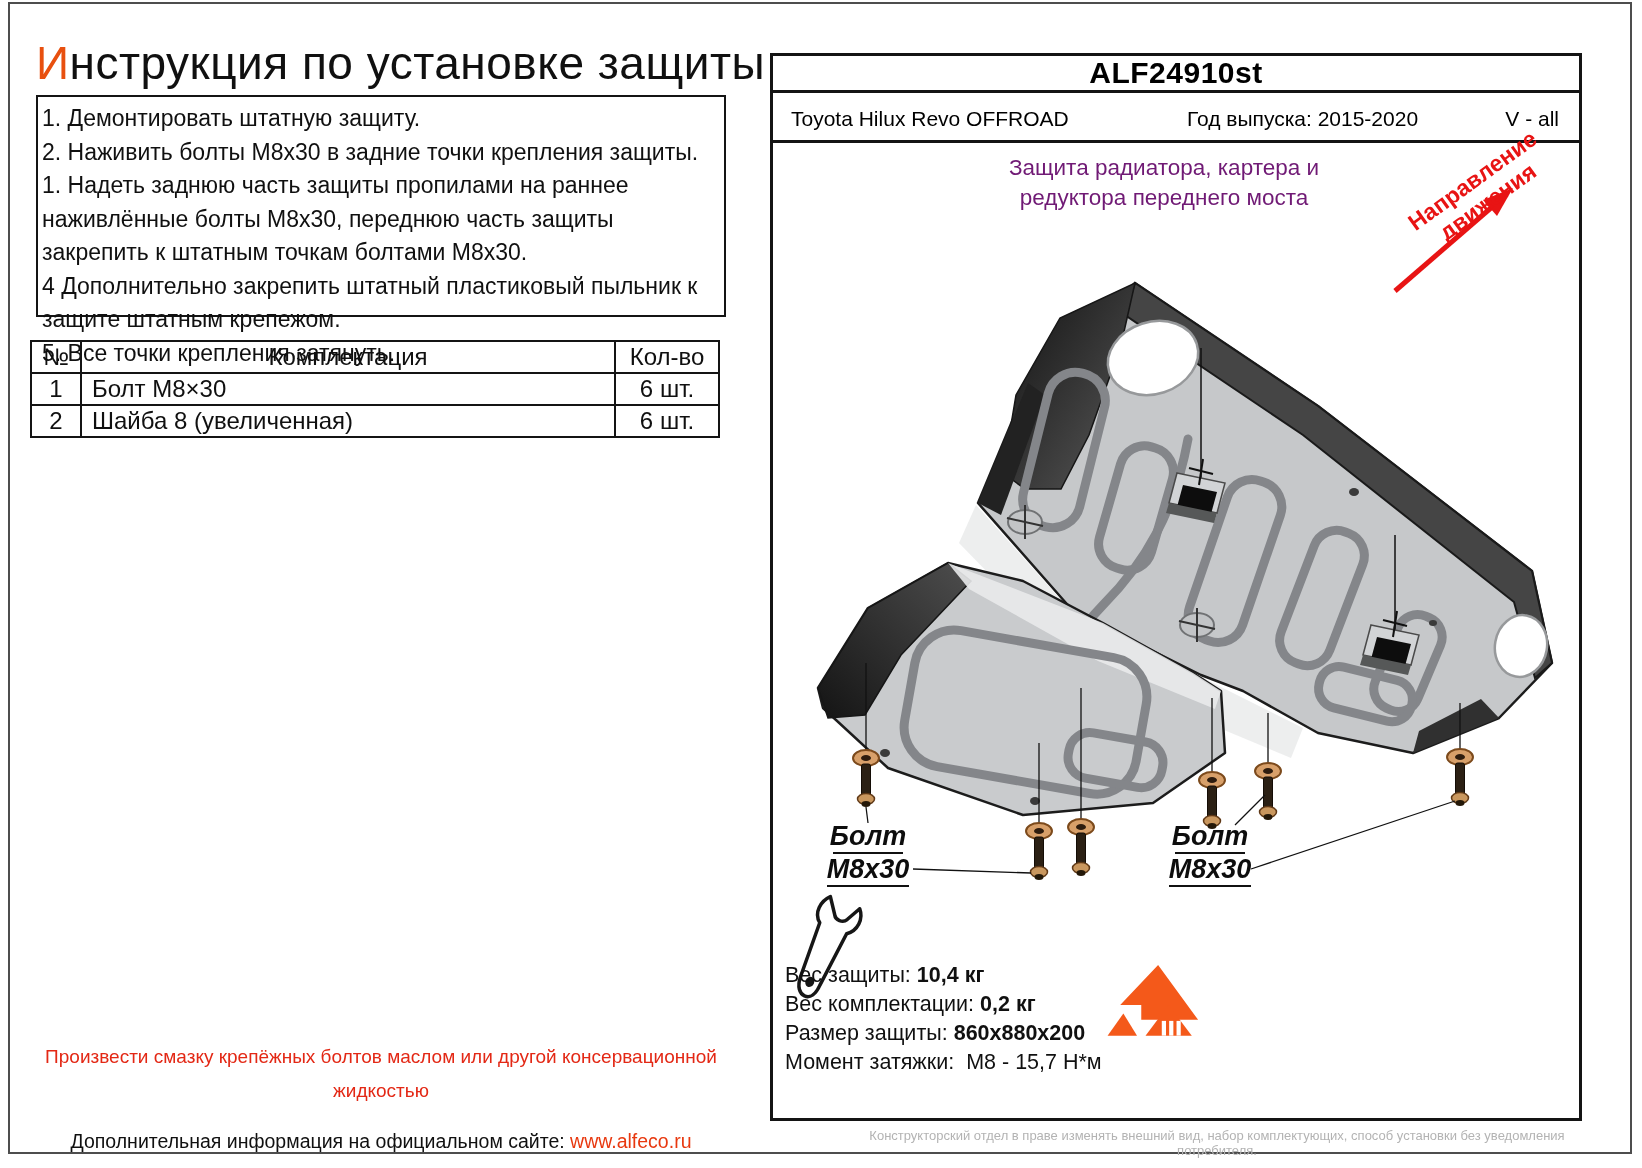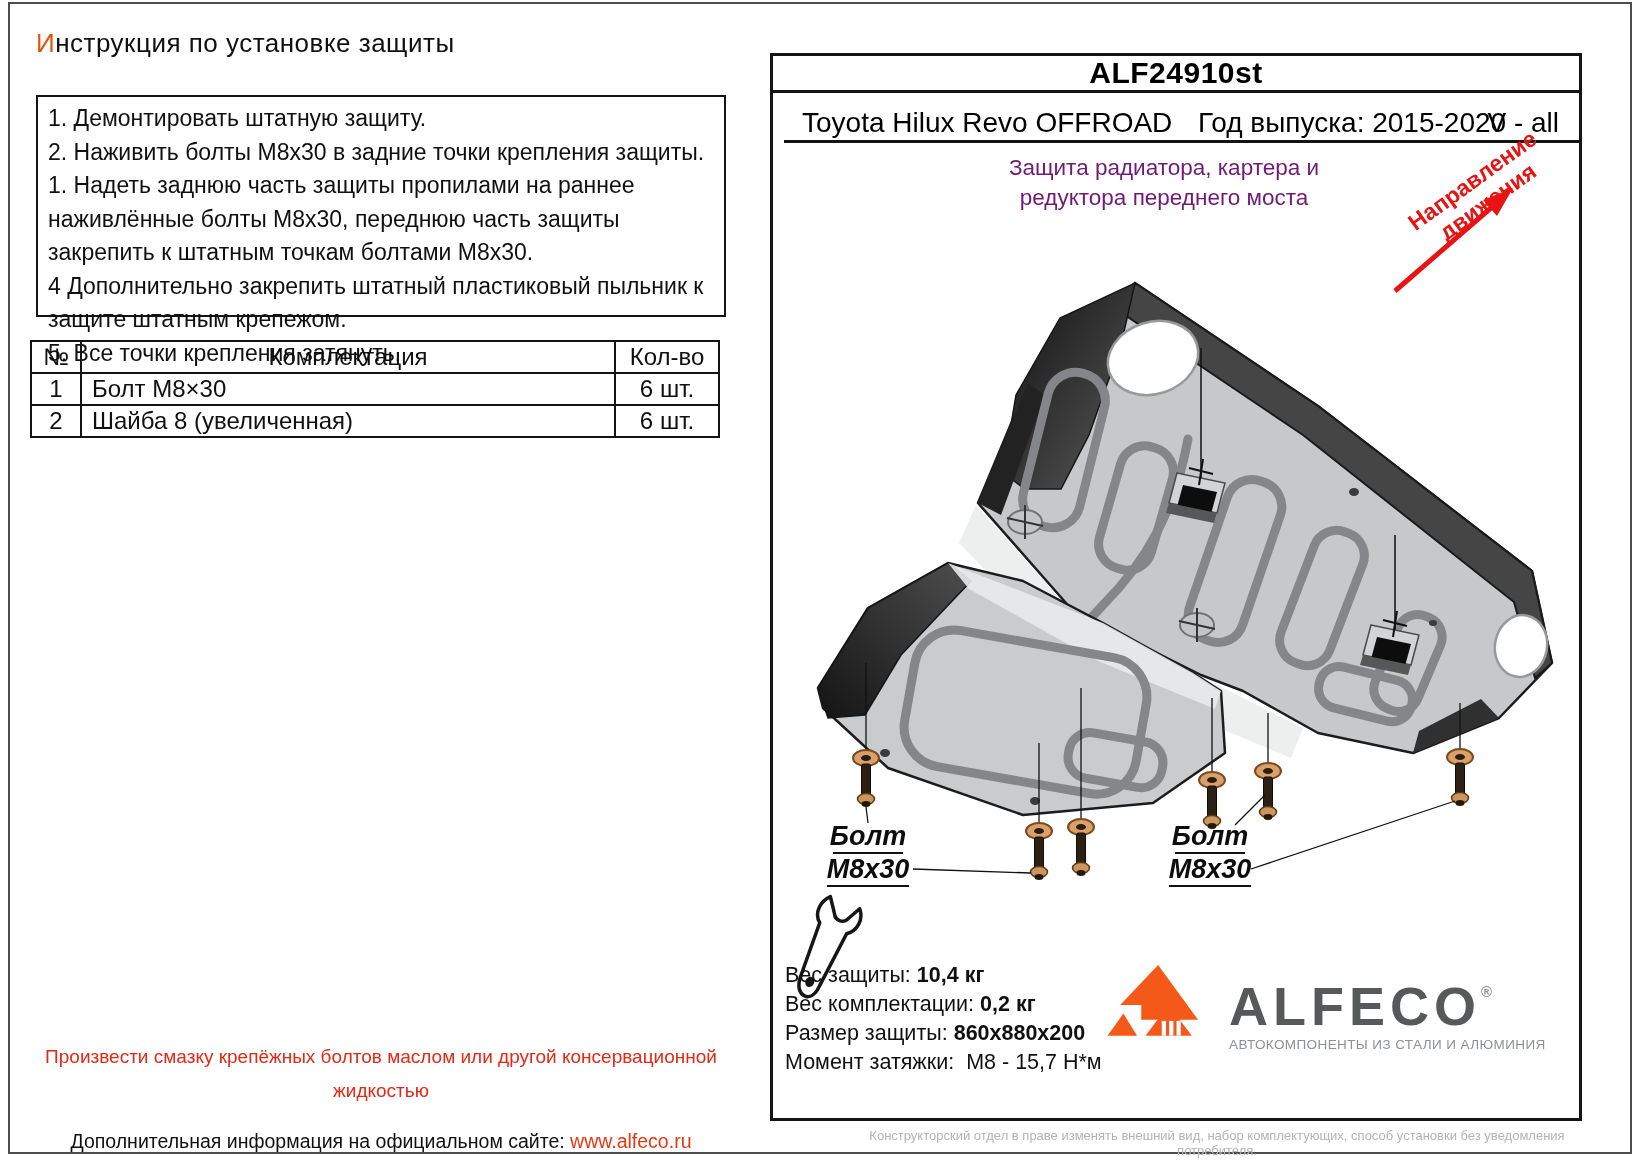--- a/index.html
+++ b/index.html
@@ -5,45 +5,45 @@
   * { margin: 0; padding: 0; box-sizing: border-box; }
   html,body { background:#fff; }
   body {
     width: 1642px; height: 1168px; position: relative; overflow: hidden;
     font-family: "Liberation Sans", sans-serif; color: #000;
   }
   .page-border { position:absolute; left:8px; top:2px; width:1624px; height:1152px;
     border:2px solid #4d4d4d; }
 
   
-  .doc-title { position:absolute; left:36px; top:28px; font-size:26px; letter-spacing:.5px; color:#101010; }
+  .doc-title { position:absolute; left:36px; top:36px; font-size:46px; letter-spacing:.5px; color:#101010; }
   .doc-title .accent { color:#e8500f; }
 
   .instructions { position:absolute; left:36px; top:95px; width:690px; height:222px;
-    border:2px solid #141414; padding:5px 10px; font-size:23px; line-height:33.5px; color:#101010;}
+    border:2px solid #141414; padding:5px 4px; font-size:23px; line-height:33.5px; color:#101010;}
 
   table.parts { position:absolute; left:30px; top:340px; width:688px; border-collapse:collapse;
     font-size:24px; color:#101010; table-layout:fixed;}
   table.parts th, table.parts td { border:2px solid #141414; height:32px; padding:0; font-weight:400; }
   col.c-num { width:50px; } col.c-name { width:534px; } col.c-qty { width:104px; }
   .cell-center { text-align:center; }
   .cell-name { text-align:left; padding-left:10px !important; }
 
   .warning { position:absolute; left:36px; top:1040px; width:690px; text-align:center;
     color:#e32815; font-size:19px; line-height:34px; }
   .info-line { position:absolute; left:36px; top:1114px; width:690px; text-align:center;
     font-size:19.5px; color:#101010;margin-top:16px; }
   .info-line .link { color:#e8380f; text-decoration:none; }
 
   
   .panel { position:absolute; left:770px; top:53px; width:812px; height:1068px;
     border:3px solid #141414; }
   .panel-header { height:37px; border-bottom:3px solid #141414; display:flex;
     align-items:center; justify-content:center; font-size:30px; font-weight:bold; letter-spacing:.5px;}
-  .panel-sub { height:50px; border-bottom:3px solid #141414; position:relative; font-size:28px;margin-left:11px; }
+  .panel-sub { height:50px; border-bottom:3px solid #141414; position:relative; font-size:21px; }
   .panel-sub .vehicle { position:absolute; left:18px; top:14px; }
   .panel-sub .year { position:absolute; left:414px; top:14px; }
   .panel-sub .version { position:absolute; right:20px; top:14px; }
   .panel-content { position:relative; width:822px; height:972px; }
 
   .drawing-title { position:absolute; left:225px; top:10px; width:332px; text-align:center;
     font-size:22.5px; line-height:30px; color:#701a75; }
   .direction-label { position:absolute; left:604px; top:22px; width:206px; text-align:center;
     color:#e81414; font-size:23px; font-weight:600; line-height:26px;
     transform:rotate(-36deg); }
@@ -292,21 +292,17 @@
 
     <div class="logo">
       <svg width="106" height="100" viewBox="0 0 100 95">
         <path d="M52,2 L90,54 L36,54 L36,40 L16,40 Z" fill="#F4591A"></path>
         <polygon points="4,69 19,48 32,69" fill="#F4591A"></polygon>
         <polygon points="40,69 62,40 84,69" fill="#F4591A"></polygon>
         <rect x="55.5" y="55" width="4" height="14" fill="#ffffff"></rect>
         <rect x="62.5" y="55" width="4" height="14" fill="#ffffff"></rect>
         <rect x="69.5" y="55" width="4" height="14" fill="#ffffff"></rect>
       </svg>
-      <div class="logo-text">
-        <div class="logo-name"><span>ALFECO</span><span class="logo-reg">®</span></div>
-        <div class="logo-tagline">АВТОКОМПОНЕНТЫ ИЗ СТАЛИ И АЛЮМИНИЯ</div>
-      </div>
     </div>
   </div>
 </div>
 
 <div class="disclaimer">Конструкторский отдел в праве изменять внешний вид, набор комплектующих, способ установки без уведомления потребителя.</div>
 
 </body></html>

